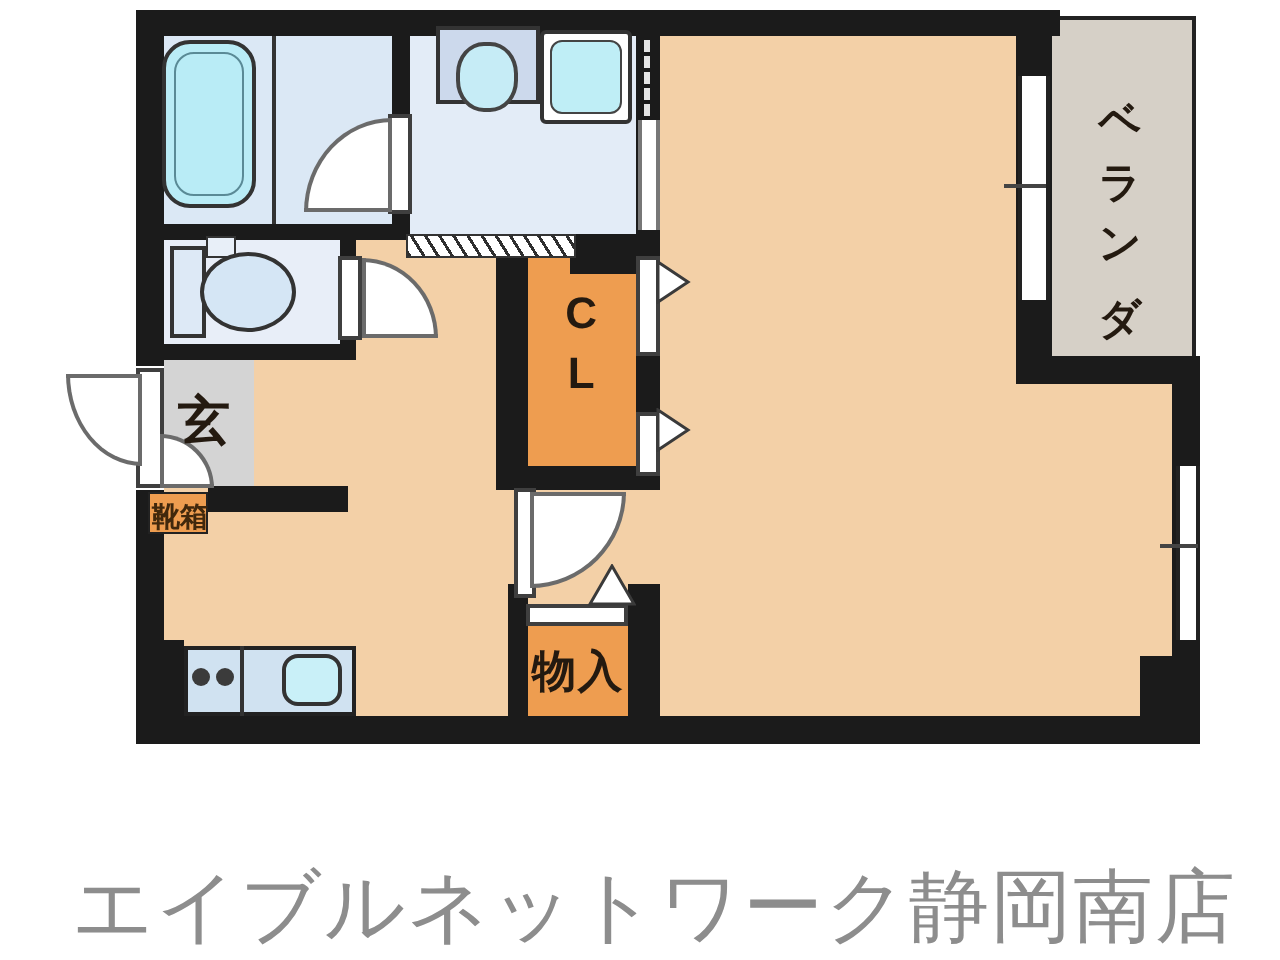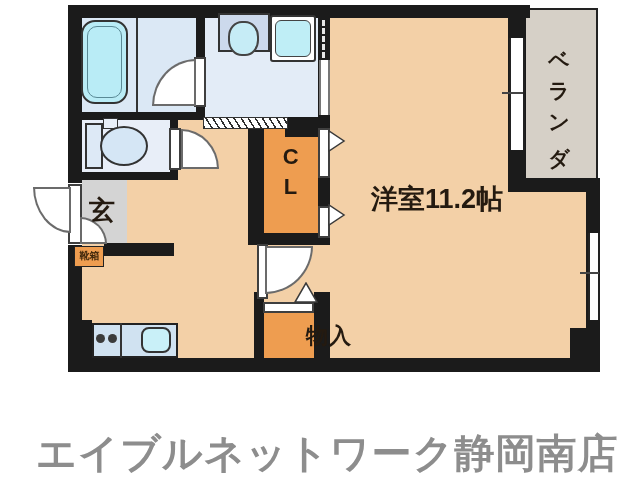--- a/index.html
+++ b/index.html
@@ -12,21 +12,21 @@
   .tick{position:absolute;background:#444;z-index:5;}
   .arc{position:absolute;background:#fff;border:2px solid #6b6b6b;box-sizing:border-box;z-index:4;}
   .leaf{position:absolute;background:#fff;border:2px solid #3f3f3f;box-sizing:border-box;z-index:4;}
   .hatch{position:absolute;background:repeating-linear-gradient(58deg,#2e2e2e 0 1.5px,#ffffff 1.5px 6px);
          border:1px solid #333;box-sizing:border-box;z-index:4;}
   .dash{position:absolute;border-left:3px dashed #e6e6e6;z-index:3;}
   .fx{position:absolute;box-sizing:border-box;z-index:5;}
   .tri{position:absolute;z-index:5;}
   .label{position:absolute;color:#241a10;font-weight:bold;line-height:1.05;z-index:6;white-space:nowrap;}
   .vtext{writing-mode:vertical-rl;text-orientation:upright;}
-  .store{position:absolute;color:#8d8d8d;font-weight:bold;z-index:6;letter-spacing:1px;}
+  .store{position:absolute;color:#8d8d8d;font-weight:normal;z-index:6;letter-spacing:1px;}
 </style>
 </head>
 <body>
 
 <div class="stage">
 
   <div class="fill" style="left:82px;top:18px;width:426px;height:174px;background:#f3d0a7;"></div>
   <div class="fill" style="left:82px;top:192px;width:504px;height:166px;background:#f3d0a7;"></div>
   <div class="fill" style="left:82px;top:18px;width:114px;height:94px;background:#dbe8f5;"></div>
   <div class="fill" style="left:205px;top:18px;width:113px;height:99px;background:#e3ecf7;"></div>
@@ -100,21 +100,20 @@
   <div class="fx" style="left:85px;top:123px;width:18px;height:46px;background:#dde9f6;border:2px solid #333;"></div>
   <div class="fx" style="left:103px;top:118px;width:15px;height:11px;background:#e8eff8;border:1px solid #333;"></div>
   <div class="fx" style="left:100px;top:126px;width:48px;height:40px;background:#d5e6f5;border:2px solid #333;border-radius:50%;"></div>
   <div class="fx" style="left:92px;top:323px;width:86px;height:35px;background:#d0e2f1;border:2px solid #222;"></div>
   <div class="thin" style="left:120px;top:323px;width:2px;height:35px;z-index:5;"></div>
   <div class="fx" style="left:96px;top:334px;width:9px;height:9px;background:#3b3b3b;border-radius:50%;"></div>
   <div class="fx" style="left:108px;top:334px;width:9px;height:9px;background:#3b3b3b;border-radius:50%;"></div>
   <div class="fx" style="left:141px;top:327px;width:30px;height:26px;background:#c9f0f8;border:2px solid #333;border-radius:8px;"></div>
   <div class="fx" style="left:74px;top:246px;width:30px;height:21px;background:#ee9d50;border:1px solid #222;"></div>
 
-  <div class="label" style="left:352px;top:185px;width:170px;text-align:center;font-size:27px;">洋室11.2帖</div>
   <div class="label vtext" style="left:279px;top:144px;font-size:22px;letter-spacing:5px;">CL</div>
-  <div class="label" style="left:263px;top:324px;width:52px;text-align:center;font-size:22px;letter-spacing:1px;margin-left:40px;">物入</div>
+  <div class="label" style="left:263px;top:324px;width:52px;text-align:center;font-size:22px;letter-spacing:1px;">物入</div>
   <div class="label" style="left:89px;top:197px;font-size:26px;">玄</div>
-  <div class="label" style="left:76px;top:251px;width:27px;text-align:center;font-size:10px;color:#41280c;">靴箱</div>
+  <div class="label" style="left:76px;top:251px;width:27px;text-align:center;font-size:14px;color:#41280c;">靴箱</div>
   <div class="label vtext" style="left:548px;top:36px;font-size:21px;letter-spacing:8px;">ベランダ</div>
   <div class="store" style="left:36px;top:426px;font-size:40px;">エイブルネットワーク静岡南店</div>
 
 </div>
 
 </body></html>

